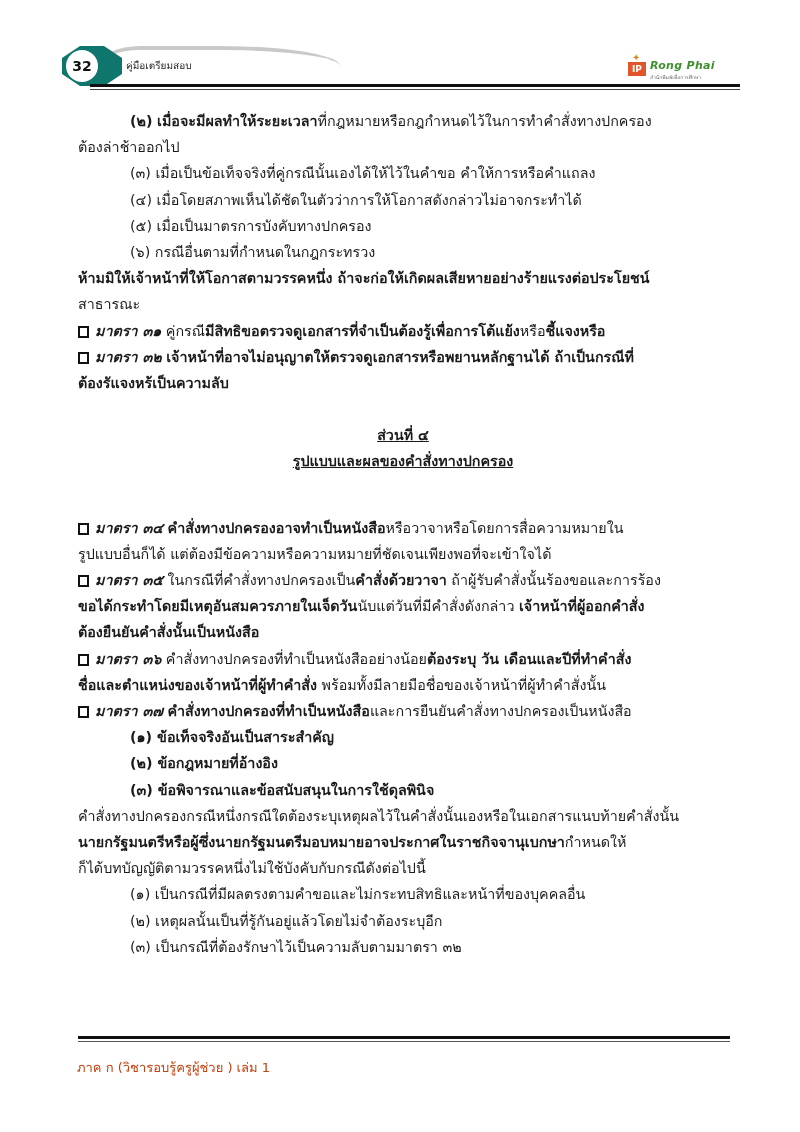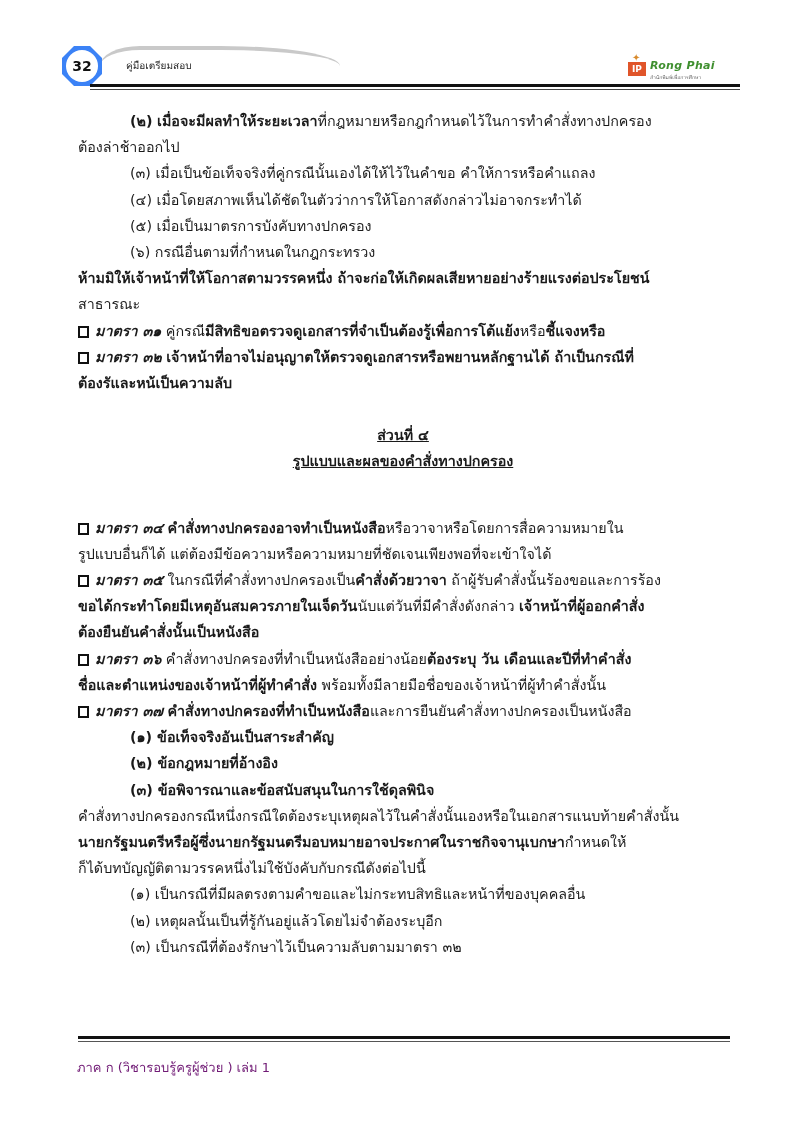--- a/index.html
+++ b/index.html
@@ -9,22 +9,22 @@
       color: #1a1a1a;
     }
     
     .header { position: absolute; left: 60px; top: 44px; width: 680px; height: 46px; }
     .header-arc {
       position: absolute; left: 40px; top: 2px; width: 240px; height: 40px;
       border-top: 4px solid #c9c9c9; border-top-left-radius: 40px 20px;
       border-top-right-radius: 120px 20px;
     }
     .page-badge {
-      position: absolute; left: 2px; top: 2px; width: 40px; height: 40px;
-      background: #3b82f6;
+      position: absolute; left: 2px; top: 2px; width: 60px; height: 40px;
+      background: #0f766e;
       clip-path: polygon(30% 0, 70% 0, 100% 30%, 100% 70%, 70% 100%, 30% 100%, 0 70%, 0 30%);
     }
     .page-badge-inner {
       position: absolute; left: 4px; top: 4px; width: 32px; height: 32px;
       background: #fff; border-radius: 50%;
       display: flex; align-items: center; justify-content: center;
       font-size: 14px; font-weight: bold; color: #111;
     }
     .header-title {
       position: absolute; left: 66px; top: 14px; font-size: 10px; color: #222;
@@ -57,21 +57,21 @@
       display: inline-block; width: 11px; height: 12px; border: 2px solid #111;
       vertical-align: -2px; margin-right: 6px; box-sizing: border-box;
     }
     .center { text-align: center; font-weight: bold; text-decoration: underline; }
     .gap { height: 26px; }
     .gap-s { height: 14px; }
 
     
     .footer-rule-thick { position: absolute; left: 78px; width: 652px; top: 1036px; height: 3px; background: #111; }
     .footer-rule-thin { position: absolute; left: 78px; width: 652px; top: 1041px; height: 1px; background: #555; }
-    .footer-text { position: absolute; left: 77px; top: 1057px; font-size: 13px; color: #701a75; }
+    .footer-text { position: absolute; left: 77px; top: 1057px; font-size: 13px; color: #c2410c; }
   </style>
 </head>
 <body>
 
 <div class="header">
   <div class="header-arc"></div>
   <div class="page-badge">
     <div class="page-badge-inner">32</div>
   </div>
   <div class="header-title">คู่มือเตรียมสอบ</div>
@@ -101,21 +101,21 @@
 
   <div class="line">
     <span class="chk"></span><span class="i">มาตรา ๓๑</span>
     <span>คู่กรณี</span><span class="b">มีสิทธิขอตรวจดูเอกสารที่จำเป็นต้องรู้เพื่อการโต้แย้ง</span><span>หรือ</span><span class="b">ชี้แจงหรือ</span>
   </div>
 
   <div class="line">
     <span class="chk"></span><span class="i">มาตรา ๓๒</span>
     <span class="b">เจ้าหน้าที่อาจไม่อนุญาตให้ตรวจดูเอกสารหรือพยานหลักฐานได้ ถ้าเป็นกรณีที่</span>
   </div>
-  <div class="line b">ต้องรัและหน้เป็นความลับ</div>
+  <div class="line b">ต้องรัแจงหร้เป็นความลับ</div>
 
   <div class="gap"></div>
   <div class="center">ส่วนที่ ๔</div>
   <div class="center">รูปแบบและผลของคำสั่งทางปกครอง</div>
   <div class="gap"></div>
   <div class="gap-s"></div>
 
   <div class="line">
     <span class="chk"></span><span class="i">มาตรา ๓๔</span>
     <span class="b">คำสั่งทางปกครองอาจทำเป็นหนังสือ</span><span>หรือวาจาหรือโดยการสื่อความหมายใน</span>

